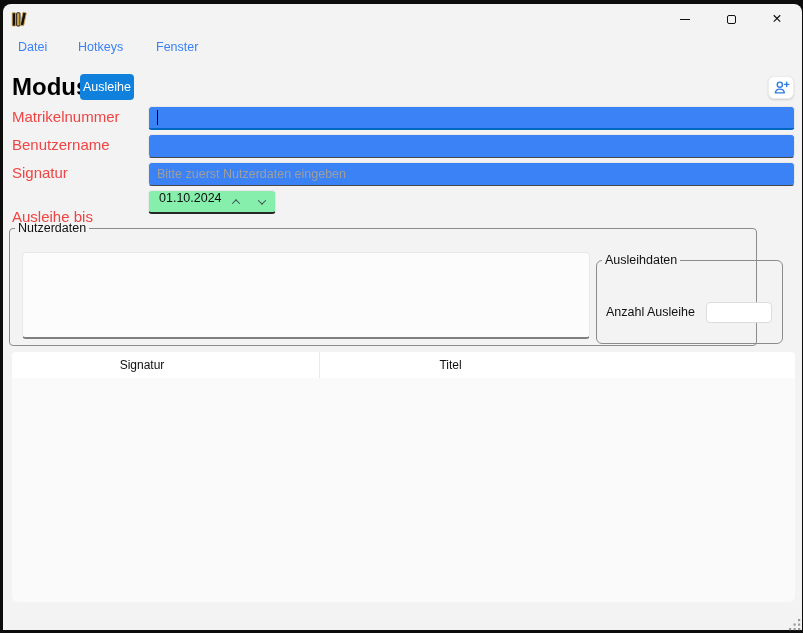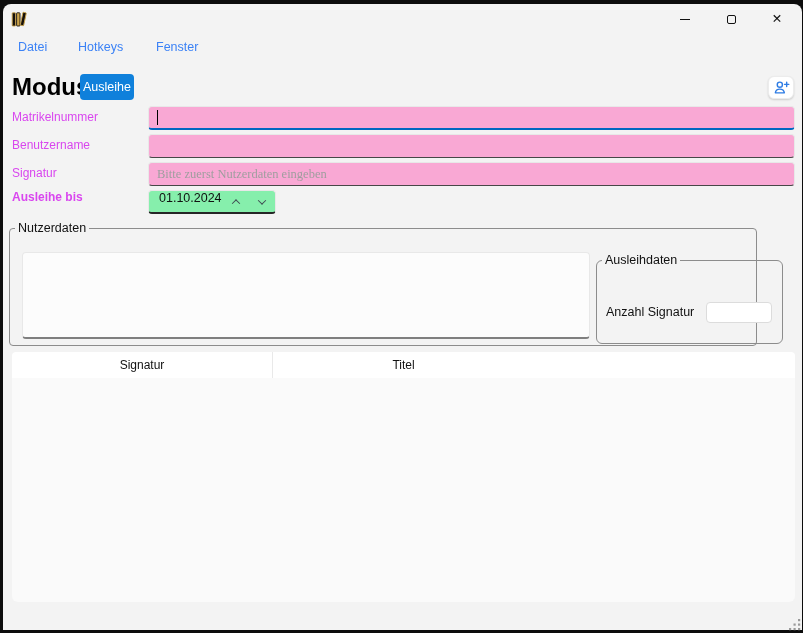--- a/index.html
+++ b/index.html
@@ -37,26 +37,26 @@
     background:#0f80db; color:#fff; border:none; border-radius:4px;
     font-size:12.5px; font-family:inherit; display:flex; align-items:center; justify-content:center;
   }
   .adduser-button {
     position:absolute; left:768px; top:76px; width:26px; height:23px;
     background:#fff; border:1px solid #ececec; border-radius:6px;
     box-shadow:0 1px 2px rgba(0,0,0,.16);
     display:flex; align-items:center; justify-content:center;
   }
   
-  .field-label { position:absolute; left:12px; font-size:12px; color:#d946ef; line-height:14px; }
-  #lbl-matrikel { top:110px; } #lbl-benutzer { top:138px; } #lbl-signatur { top:166px; } #lbl-ausleihe { top:190px;font-weight:bold; }
+  .field-label { position:absolute; left:12px; font-size:15px; color:#ef4444; line-height:14px; }
+  #lbl-matrikel { top:110px; } #lbl-benutzer { top:138px; } #lbl-signatur { top:166px; } #lbl-ausleihe { top:210px; }
   .txt {
     position:absolute; left:148px; width:647px; height:24px;
-    background:#f9a8d4; border:1px solid #e8e8e8; border-radius:4px;
-    font-family:Liberation Serif, serif; font-size:12.5px; color:#1a1a1a; padding:0 8px; outline:none;
+    background:#3b82f6; border:1px solid #e8e8e8; border-radius:4px;
+    font-family:Liberation Sans, sans-serif; font-size:12.5px; color:#1a1a1a; padding:0 8px; outline:none;
   }
   #input-matrikel { top:106px; border-bottom:2px solid #0067c0; }
   #input-benutzer { top:134px; border-bottom:1.5px solid #474747; }
   #input-signatur { top:162px; border-bottom:1.5px solid #474747; }
   .txt::placeholder { color:#9e9e9e; opacity:1; }
   .caret {
     position:absolute; left:157px; top:110px; width:1.3px; height:15px; background:#000;
     animation:blink 1.1s steps(1) infinite;
   }
   @keyframes blink { 50% { opacity:0; } }
@@ -89,21 +89,21 @@
   
   .table-header {
     position:absolute; left:12px; top:352px; width:783px; height:26px;
     background:#fff; border-radius:4px 4px 0 0; display:flex; align-items:center;
   }
   .th {
     height:100%; display:flex; align-items:center; justify-content:center;
     font-size:12px; color:#111;
   }
   .th-signatur { width:260px; }
-  .th-titel { width:262px; border-left:1px solid #e9e9e9; }
+  .th-titel { width:262px; border-left:1px solid #e9e9e9;margin-left:47px; }
   .th-status { width:261px; border-left:1px solid #e9e9e9; }
   .table-body {
     position:absolute; left:12px; top:378px; width:783px; height:224px;
     background:#fafafa; border-radius:0 0 6px 6px;
   }
   
   .resize-grip { position:absolute; left:789px; top:619px; }
 </style>
 </head>
 <body>
@@ -162,21 +162,21 @@
   <div class="spin-btn">
     <span class="chev down"></span>
   </div>
 </div>
 
 <fieldset id="gb-nutzerdaten">
   <legend>Nutzerdaten</legend>
   <textarea class="nutzer-area" style=""></textarea>
   <fieldset id="gb-ausleihdaten">
     <legend>Ausleihdaten</legend>
-    <span class="anzahl-label">Anzahl Signatur</span>
+    <span class="anzahl-label">Anzahl Ausleihe</span>
     <input class="anzahl-input" value="" style="">
   </fieldset>
 </fieldset>
 
 <div class="table-header">
   <div class="th th-signatur">Signatur</div>
   <div class="th th-titel">Titel</div>
 </div>
 <div class="table-body"></div>
 

